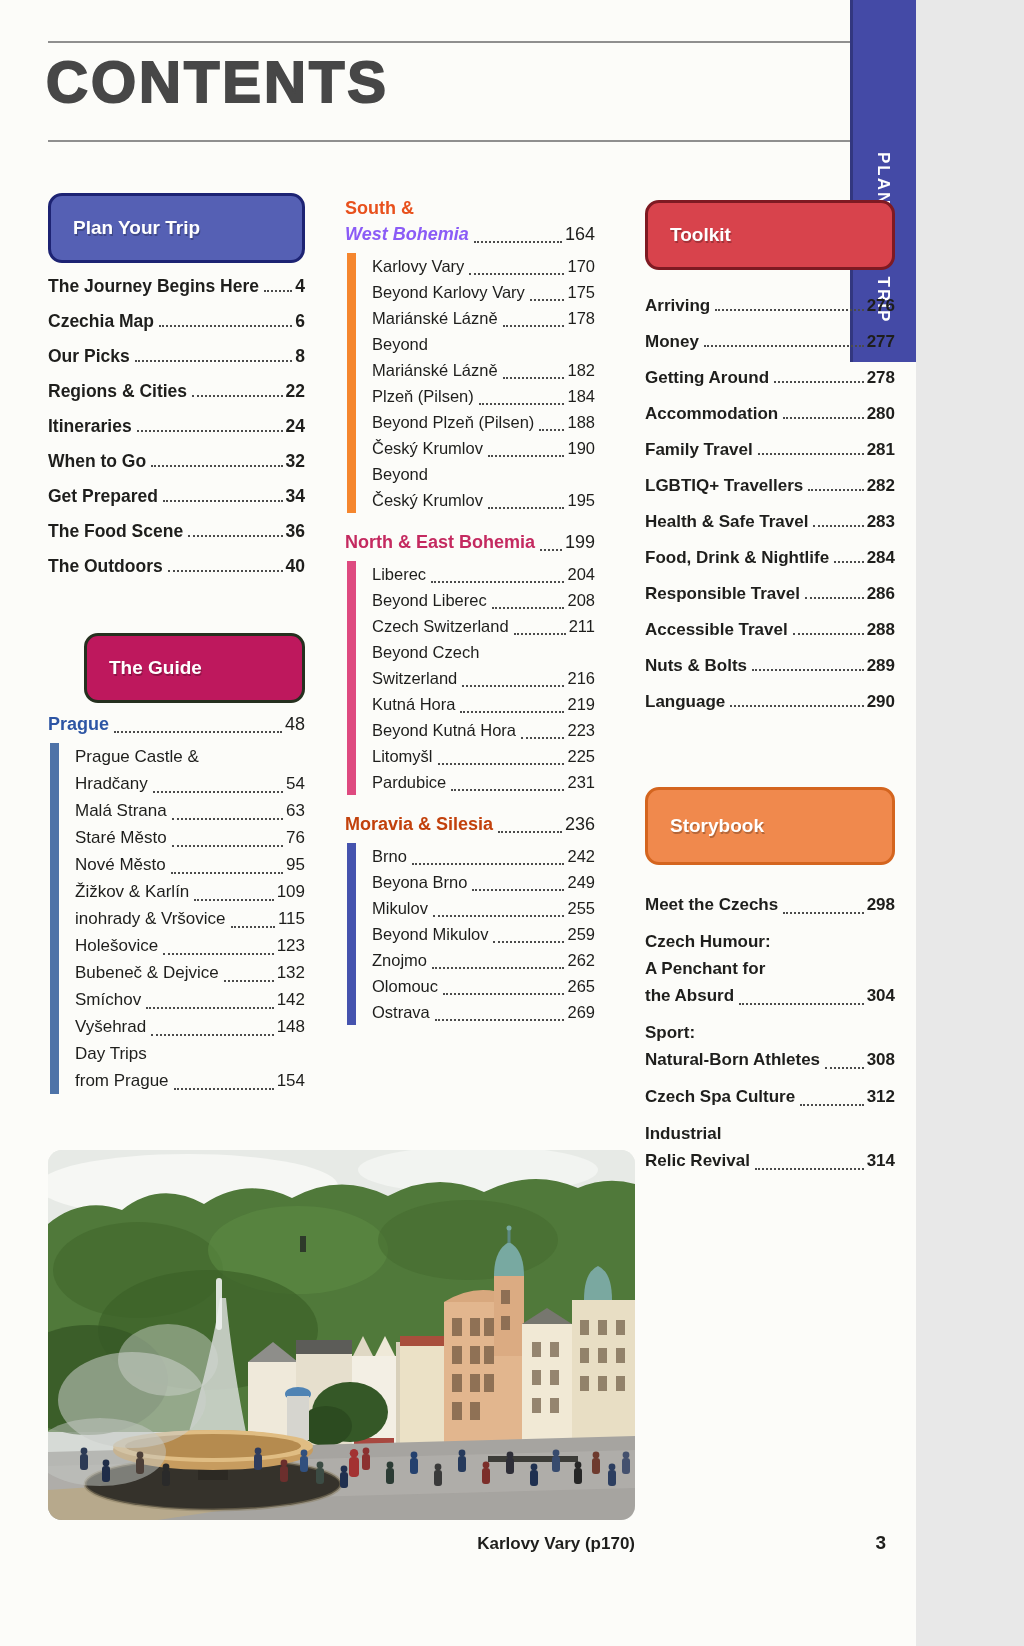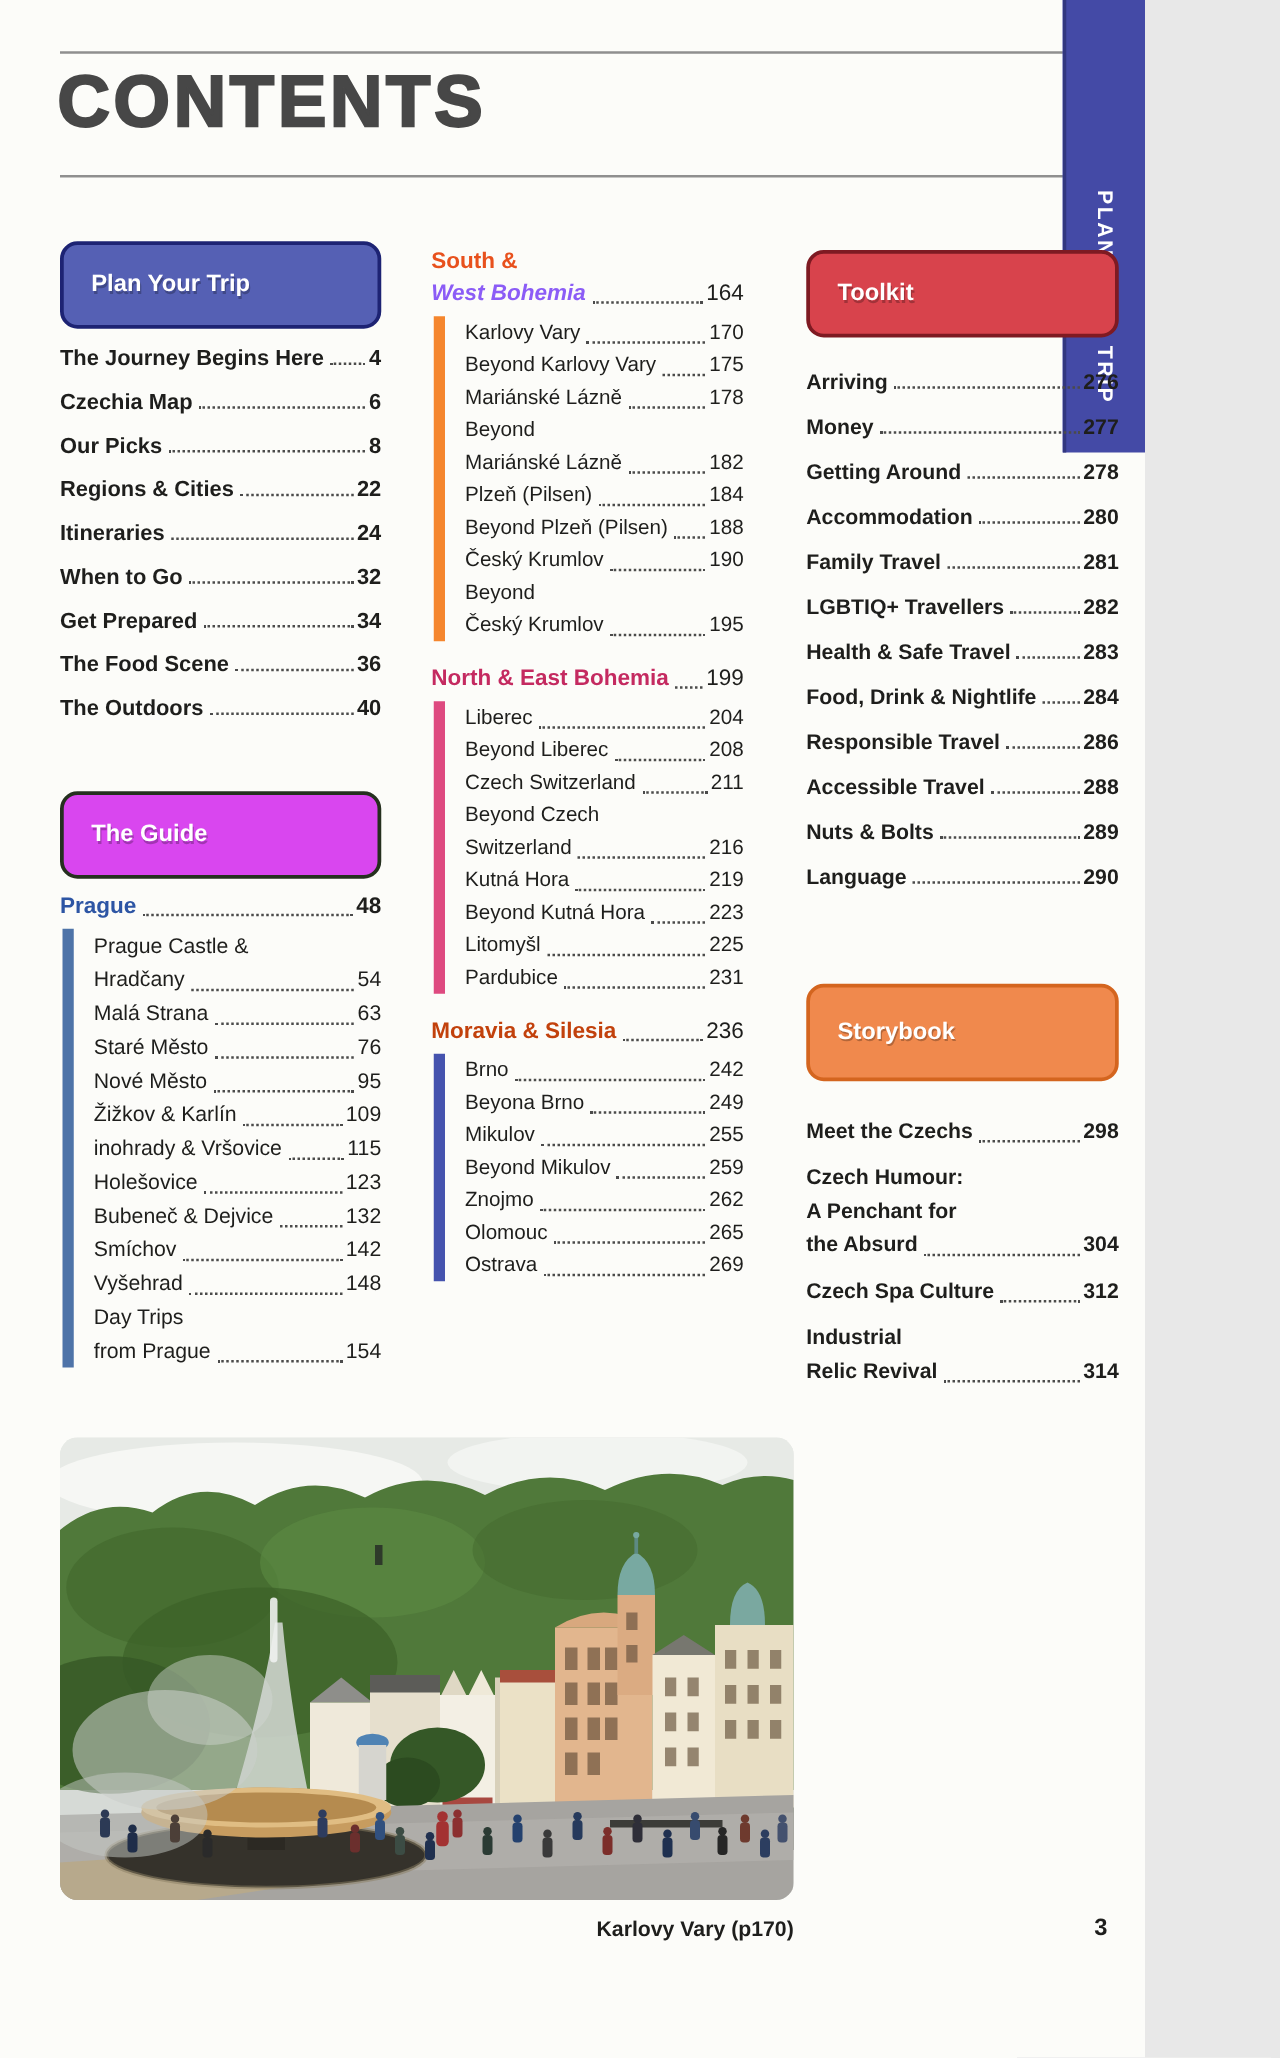--- a/index.html
+++ b/index.html
@@ -28,21 +28,21 @@
   .entry-line{display:flex;align-items:flex-end;}
   .lbl{white-space:nowrap;}
   .leader{flex:1;border-bottom:2px dotted #4b4b4b;margin:0 3px 4px 5px;min-width:8px;}
   .pg{white-space:nowrap;}
   
   .toc-plan{margin-top:14px;}
   .toc-plan .entry{margin-bottom:16px;}
   .toc-plan .entry-line{font-weight:bold;font-size:17.5px;line-height:19px;}
   .prague-head{margin-top:8px;font-weight:bold;font-size:18px;line-height:26px;}
   .prague-head .lbl{color:#2d55a4;}
-  .prague-head .pg{font-weight:bold;}
+  .prague-head .pg{font-weight:normal;}
   .sub-list{border-left:9px solid #4e73a8;padding-left:16px;margin-left:2px;}
   .prague-sub{margin-top:6px;font-size:17px;}
   .prague-sub .pre-line,.prague-sub .entry-line{line-height:27px;}
   
   .region{margin-bottom:16px;}
   .region-heading{font-weight:bold;font-size:18px;line-height:26px;}
   .region-heading .pg{font-weight:normal;color:#1e1e1c;}
   .region-items{margin-top:6px;font-size:16.5px;}
   .region-items .pre-line,.region-items .entry-line{line-height:26px;}
   
@@ -136,21 +136,21 @@
         </div>
         <div class="entry">
           <div class="entry-line">
             <span class="lbl">The Outdoors</span>
             <span class="leader"></span>
             <span class="pg">40</span>
           </div>
         </div>
       </div>
 
-    <div class="section-btn btn-guide" style="background: #d946ef; border-color: rgb(37, 48, 31);">
+    <div class="section-btn btn-guide" style="background: #be185d; border-color: rgb(37, 48, 31); margin-left: 36px;">
       <span>The Guide</span>
     </div>
     <div class="prague-head entry-line">
       <span class="lbl" style="color: rgb(45, 85, 164);">Prague</span>
       <span class="leader"></span>
       <span class="pg">48</span>
     </div>
     <div class="sub-list prague-sub" style="border-left-color: rgb(78, 115, 168);">
         <div class="entry">
           <div class="pre-line">Prague Castle &amp;</div>
@@ -537,20 +537,28 @@
             <span class="pg">298</span>
           </div>
         </div>
         <div class="entry">
           <div class="pre-line">Czech Humour:</div>
           <div class="pre-line">A Penchant for</div>
           <div class="entry-line">
             <span class="lbl">the Absurd</span>
             <span class="leader"></span>
             <span class="pg">304</span>
+          </div>
+        </div>
+        <div class="entry">
+          <div class="pre-line">Sport:</div>
+          <div class="entry-line">
+            <span class="lbl">Natural-Born Athletes</span>
+            <span class="leader"></span>
+            <span class="pg">308</span>
           </div>
         </div>
         <div class="entry">
           <div class="entry-line">
             <span class="lbl">Czech Spa Culture</span>
             <span class="leader"></span>
             <span class="pg">312</span>
           </div>
         </div>
         <div class="entry">

